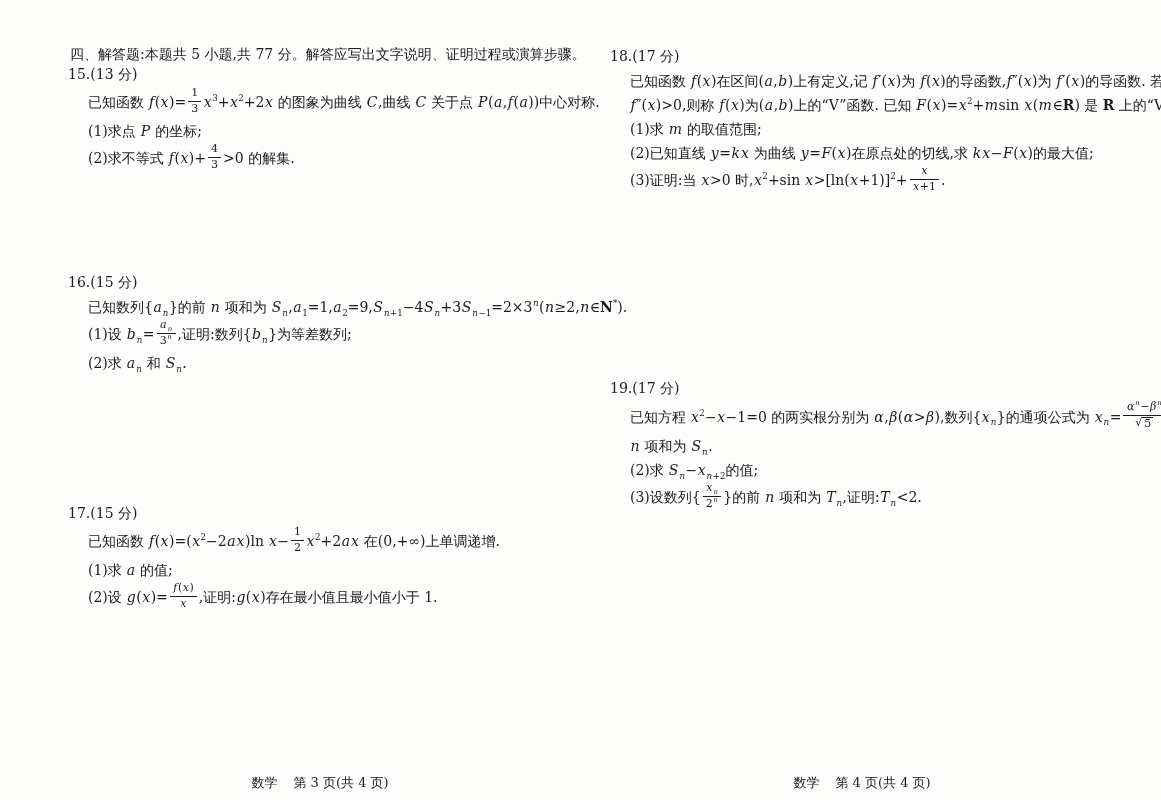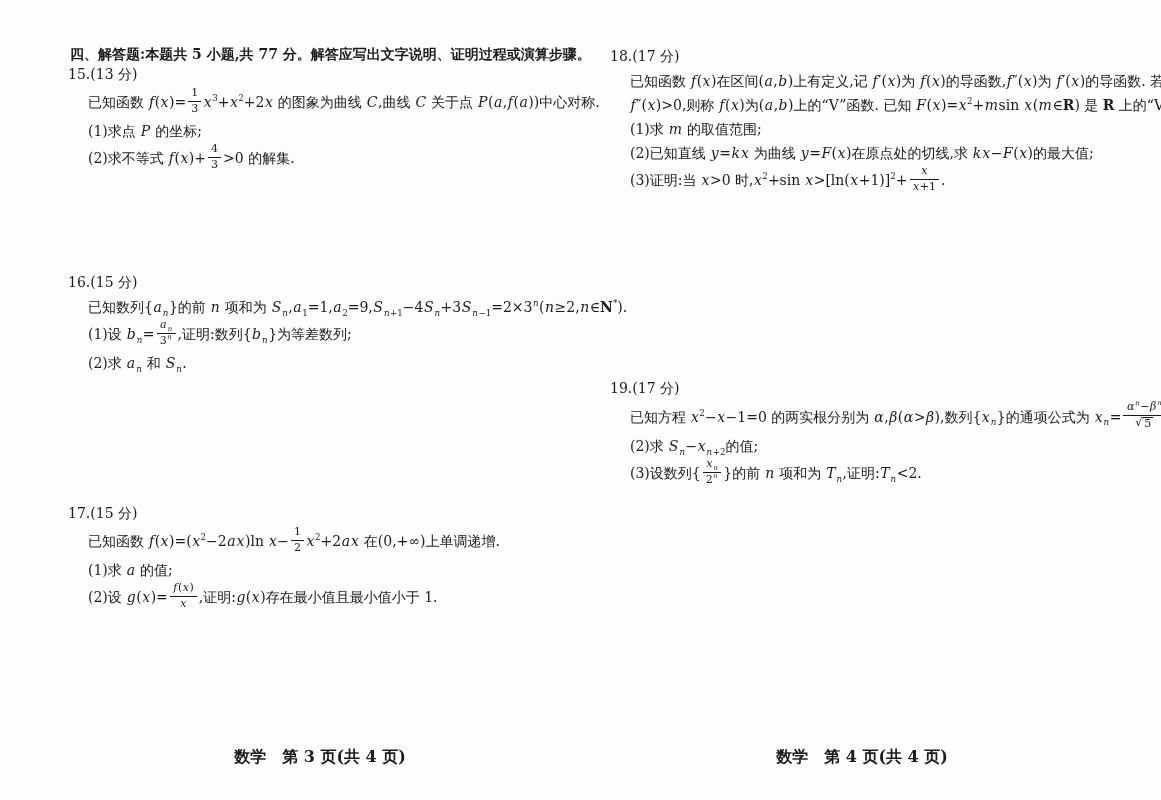--- a/index.html
+++ b/index.html
@@ -6,21 +6,21 @@
   body {
     width:1161px; height:800px;
     background:#fdfdfc;
     font-family:"DejaVu Serif", serif;
     color:#1b1b1b;
     overflow:hidden;
   }
   .page { position:relative; width:1161px; height:800px; }
   .section-header {
     position:absolute; top:46px; left:70px; width:520px;
-    font-weight:bold; font-size:14px; white-space:nowrap;
+    font-weight:normal; font-size:14px; white-space:nowrap;
   }
   .problem { position:absolute; font-size:14px; }
   .p15 { top:64px;  left:68px;  width:505px; }
   .p16 { top:272px; left:68px;  width:505px; }
   .p17 { top:460px; left:68px;  width:505px;margin-top:43px; }
   .p18 { top:46px;  left:610px; width:515px; }
   .p19 { top:378px; left:610px; width:515px; }
   .pnum { margin:0 0 5px 0; line-height:20px; }
   .line { margin:0 0 4px 20px; line-height:20px; white-space:nowrap; }
   .p18 .line, .p19 .line { }
@@ -33,21 +33,21 @@
     display:inline-flex; flex-direction:column; vertical-align:middle;
     text-align:center; font-size:11px; line-height:1.15;
     margin:0 2px; position:relative; top:-2px;
   }
   .frac .num { border-bottom:1px solid #1b1b1b; padding:0 3px 1px 3px; }
   .frac .den { padding:1px 3px 0 3px; }
   .sqrt { display:inline-flex; align-items:stretch; }
   .sqrt .rad { line-height:1.1; }
   .sqrt .sqrt-body { border-top:1px solid #1b1b1b; padding:0 2px; }
   .footer {
-    position:absolute; top:747px; font-size:16px; font-weight:bold;
+    position:absolute; top:774px; font-size:13px; font-weight:normal;
     width:480px; text-align:center; white-space:nowrap;
   }
   .footer-left  { left:80px; }
   .footer-right { left:622px; }
   .footer .gap { display:inline-block; width:16px; }
 </style>
 </head>
 <body>
 
 <div class="page">
@@ -104,20 +104,21 @@
 
   <div class="problem p19">
     <div class="pnum">19.(17 分)</div>
     <div class="line">已知方程 <span class="mv">x</span><sup>2</sup>−<span class="mv">x</span>−1=0 的两实根分别为 <span class="mv">α</span>,<span class="mv">β</span>(<span class="mv">α</span>&gt;<span class="mv">β</span>),数列{<span class="mv">x</span><sub><span class="mv">n</span></sub>}的通项公式为 <span class="mv">x</span><sub><span class="mv">n</span></sub>=<span class="frac">
           <span class="num"><span class="mv">α</span><sup><span class="mv">n</span></sup>−<span class="mv">β</span><sup><span class="mv">n</span></sup></span>
           <span class="den"><span class="sqrt">
               <span class="rad">√</span>
               <span class="sqrt-body">5</span>
             </span></span>
         </span>,{}的前</div>
+    <div class="line"><span class="mv">n</span> 项和为 <span class="mv">S</span><sub><span class="mv">n</span></sub>.</div>
     <div class="line">(2)求 <span class="mv">S</span><sub><span class="mv">n</span></sub>−<span class="mv">x</span><sub><span class="mv">n</span>+2</sub>的值;</div>
     <div class="line">(3)设数列{<span class="frac">
           <span class="num"><span class="mv">x</span><sub><span class="mv">n</span></sub></span>
           <span class="den">2<sup><span class="mv">n</span></sup></span>
         </span>}的前 <span class="mv">n</span> 项和为 <span class="mv">T</span><sub><span class="mv">n</span></sub>,证明:<span class="mv">T</span><sub><span class="mv">n</span></sub>&lt;2.</div>
   </div>
 
   <div class="footer footer-left">
     <span>数学</span><span class="gap"></span><span>第 3 页(共 4 页)</span>
   </div>

